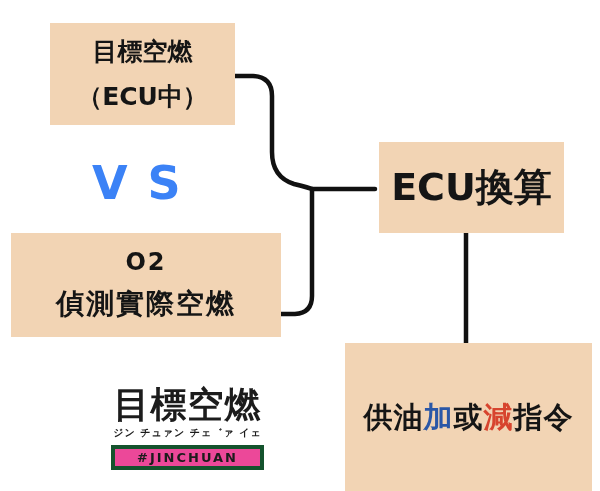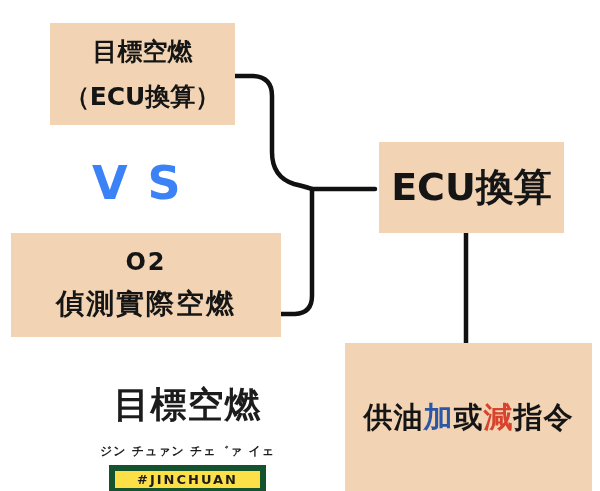--- a/index.html
+++ b/index.html
@@ -96,52 +96,52 @@
   }
   .logo-name {
     font-family: "DejaVu Serif", serif;
     font-weight: bold;
     font-size: 36px;
     line-height: 1.15;
     letter-spacing: 1px;
     white-space: nowrap;
   }
   .logo-kana {
-    font-size: 12px;
+    font-size: 10px;
     font-weight: bold;
     letter-spacing: 1px;
-    margin-top: 18px;
+    margin-top: 1px;
     white-space: nowrap;
   }
   .logo-tag {
     display: inline-block;
     margin-top: 5px;
-    border: 6px solid #14532d;
+    border: 4px solid #14532d;
     padding: 1px 22px;
     font-size: 13px;
     font-weight: bold;
     letter-spacing: 2px;
-    background: #fde047;
+    background: #ec4899;
   }
 </style>
 </head>
 <body>
 
 <div class="stage">
 
   <svg class="connectors" viewBox="0 0 600 491" aria-hidden="true">
     <path d="M 233 76 L 253 76 Q 272 77 272 96 L 272 152 Q 272 177 294 184 Q 310 188 312 189"></path>
     <path d="M 279 314 L 295 314 Q 312 313 312 296 L 312 189"></path>
     <path d="M 312 189 L 375 189"></path>
     <path d="M 466 231 L 466 346"></path>
   </svg>
 
   <div class="box box-target">
     <div>目標空燃</div>
-    <div>（ECU換算）</div>
+    <div>（ECU中）</div>
   </div>
 
   <div class="vs">VS</div>
 
   <div class="box box-o2">
     <div class="o2-line1">O2</div>
     <div class="o2-line2">偵測實際空燃</div>
   </div>
 
   <div class="box box-ecu">

